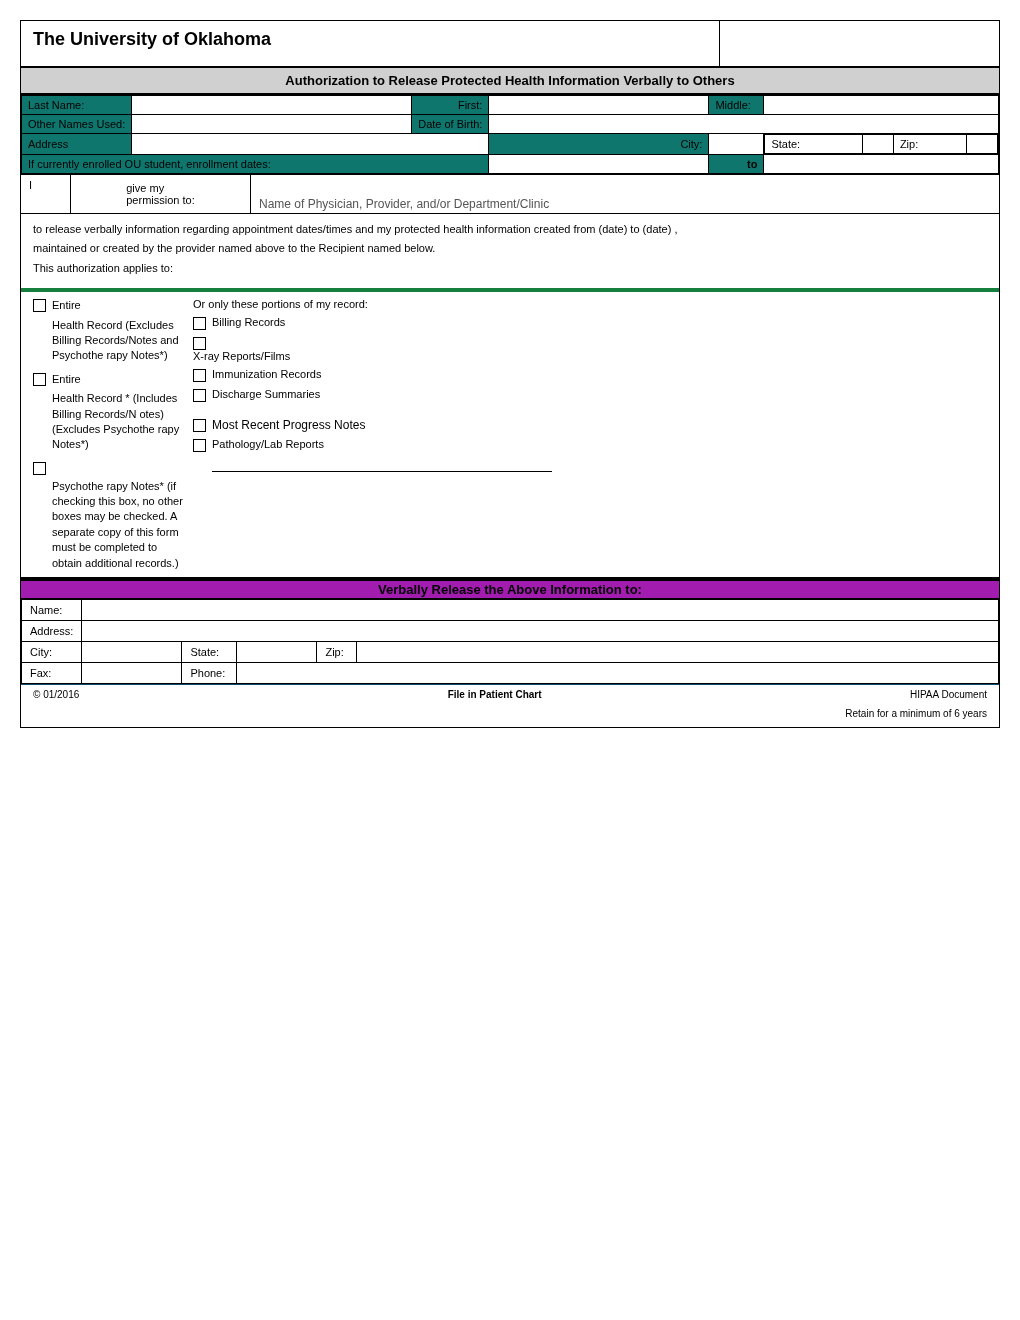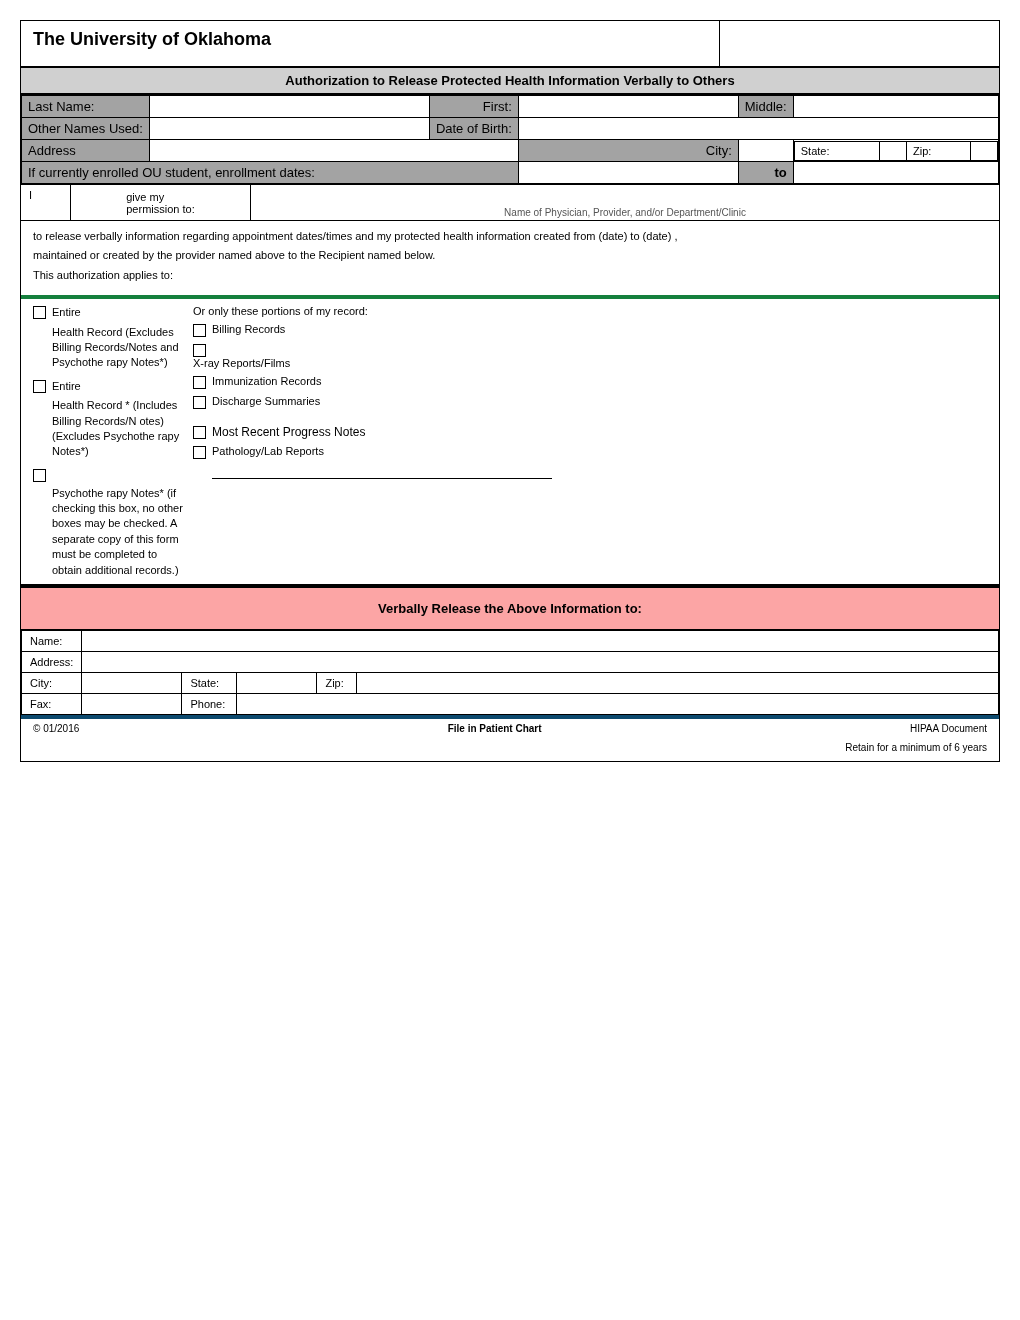--- a/index.html
+++ b/index.html
@@ -67,23 +67,23 @@
     .form-table {
       width: 100%;
       border-collapse: collapse;
     }
     .form-table td {
       border: 1px solid #000;
       padding: 3px 6px;
       vertical-align: middle;
     }
     .form-table .label-cell {
-      font-size: 13px;
+      font-size: 11px;
       white-space: nowrap;
-      background: #a3a3a3;
+      background: #0f766e;
     }
     .form-table .input-cell {
       background: #fff;
       min-height: 22px;
     }
 
     
     .auth-body {
       padding: 8px 12px;
       border-bottom: 4px solid #15803d;
@@ -107,44 +107,44 @@
       margin-right: 6px;
       flex-shrink: 0;
       margin-top: 1px;
     }
 
     
     .release-section {
       border-top: 2px solid #000;
     }
     .release-title-bar {
-      background: #fca5a5;
+      background: #a21caf;
       text-align: center;
       font-weight: bold;
       font-size: 13px;
-      padding: 13px;
+      padding: 1px;
       border-bottom: 1px solid #000;
     }
     .release-table {
       width: 100%;
       border-collapse: collapse;
     }
     .release-table td {
       border: 1px solid #000;
       padding: 4px 8px;
       font-size: 11px;
     }
 
     
     .footer {
       display: flex;
       justify-content: space-between;
       padding: 4px 12px;
       font-size: 10px;
-      border-top: 4px solid #0c4a6e;
+      border-top: 1px solid #0c4a6e;
     }
     .footer-center {
       text-align: center;
       font-weight: bold;
     }
     .footer-note {
       text-align: right;
       font-size: 10px;
       padding: 4px 12px 8px;
     }
@@ -214,21 +214,21 @@
   <div style="display:flex;border-top:1px solid #000;border-bottom:1px solid #000;">
     <div style="width:50px;border-right:1px solid #000;padding:4px 8px;font-size:11px;display:flex;align-items:flex-start;">
       <span>I</span>
     </div>
     <div style="flex:0 0 180px;border-right:1px solid #000;padding:4px 8px;font-size:11px;display:flex;align-items:center;justify-content:center;">
       <span style="white-space:pre-line;">give     my
 permission to:</span>
     </div>
     <div style="flex:1;padding:2px 8px;font-size:11px;display:flex;flex-direction:column;justify-content:space-between;">
       <div style="min-height:20px;"></div>
-      <div style="font-size:10px;color:#555;text-align:center;">Name of Physician, Provider, and/or Department/Clinic</div>
+      <div style="font-size:12px;color:#555;text-align:left;">Name of Physician, Provider, and/or Department/Clinic</div>
     </div>
   </div>
 
   <div class="auth-body">
     <p>to release verbally information regarding appointment dates/times and my protected health information created from (date)  to (date) ,</p>
     <p>maintained or created by the provider named above to the Recipient named below.</p>
     <p>This authorization applies to:</p>
   </div>
 
   <div class="checkbox-section">

